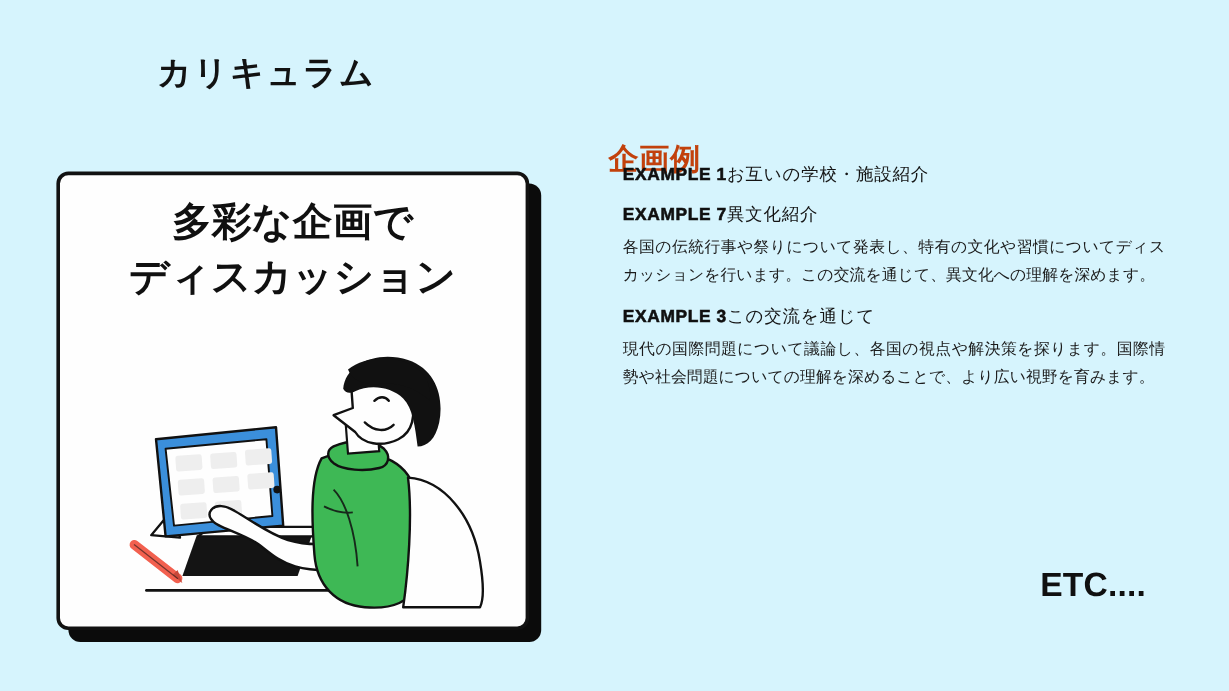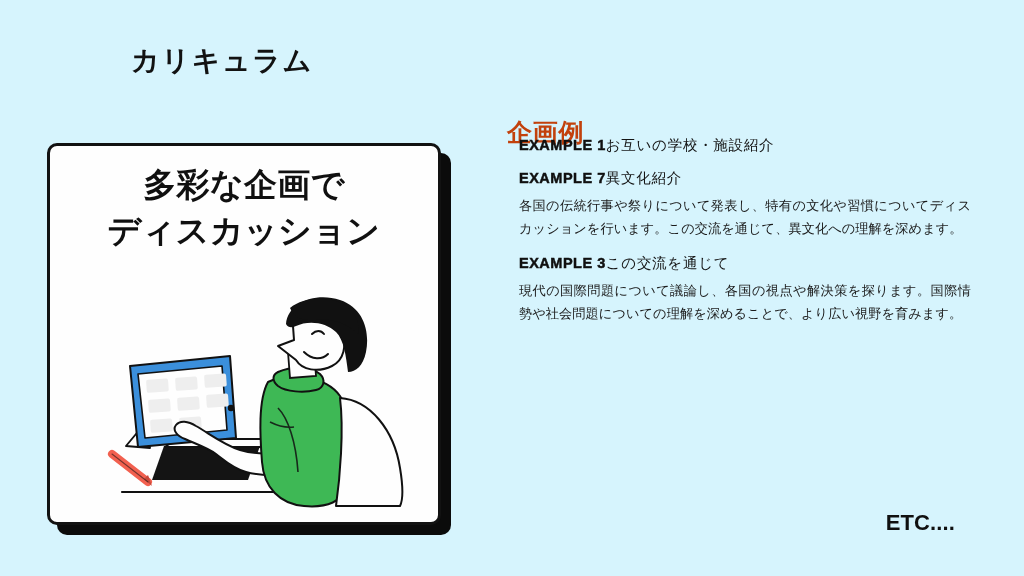--- a/index.html
+++ b/index.html
@@ -160,25 +160,24 @@
     text-align: justify;
     max-width: 452px;
   }
 
   .etc {
     position: absolute;
     left: 0;
     right: 12px;
     top: 472px;
     text-align: right;
-    font-size: 22px;
+    font-size: 28px;
     font-weight: 700;
     letter-spacing: 0.005em;
     color: #101010;
-    margin-top: 38px;
   }
 </style>
 </head>
 <body>
 
 <div class="slide">
 
   <div class="left-col">
 
     <h1 class="slide-title">カリキュラム</h1>

